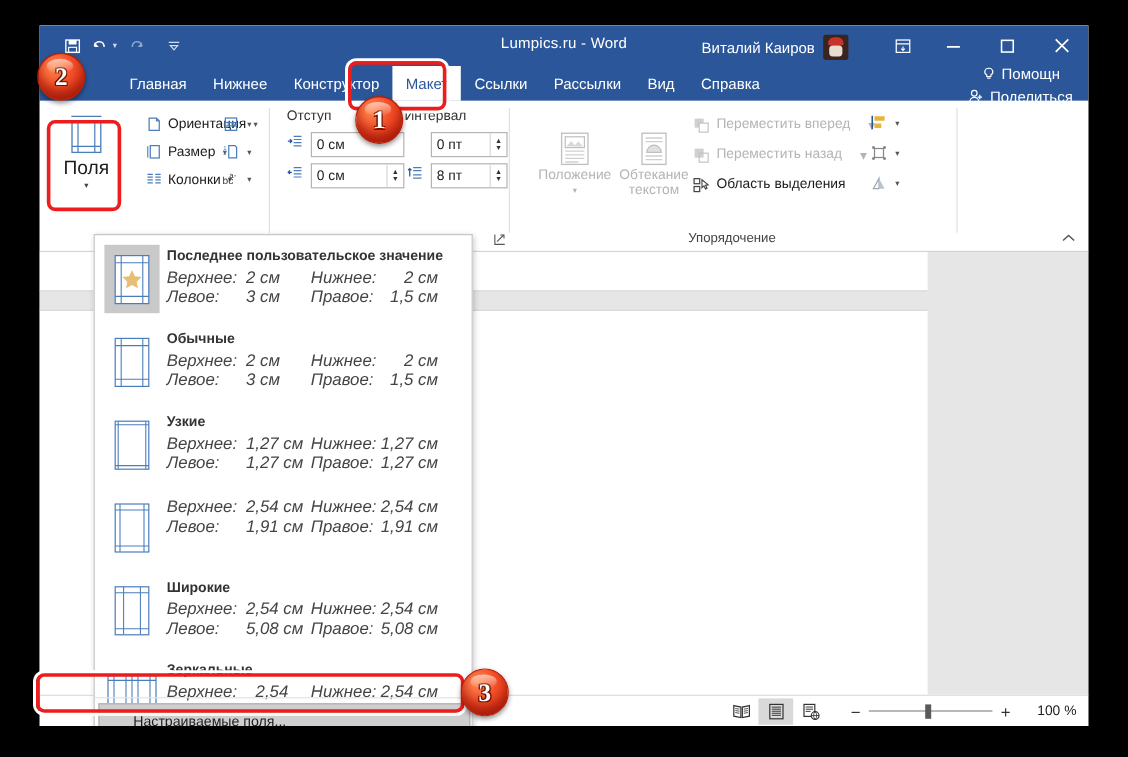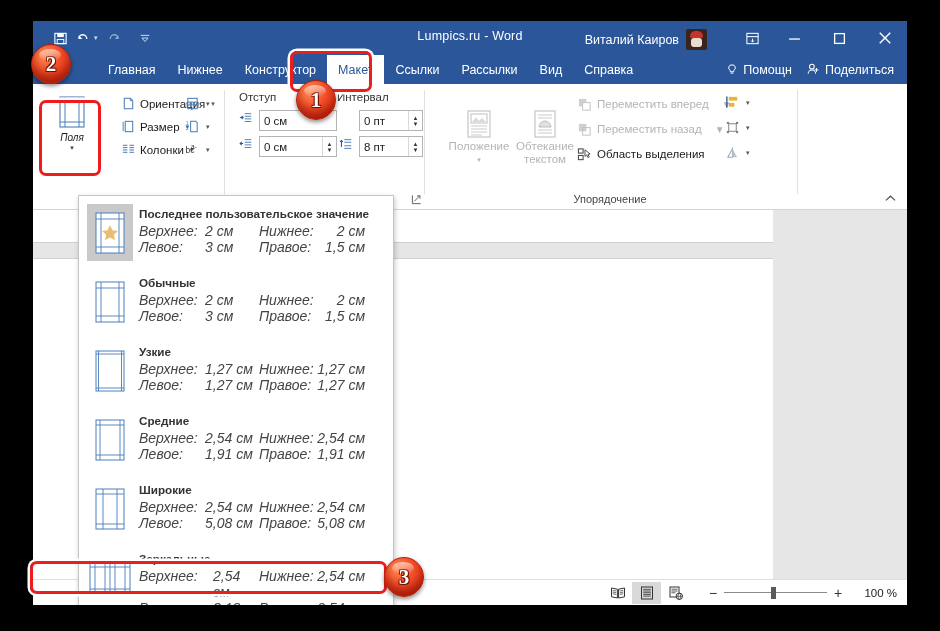--- a/index.html
+++ b/index.html
@@ -69,21 +69,21 @@
     display: flex; align-items: flex-end;
   }
   .tab {
     height: 29px; padding: 0 11px; display: flex; align-items: center;
     color: #fff; font-size: 12.5px; white-space: nowrap;
   }
   .tab.active { background: #fff; color: #2b579a; }
   .tabs-right {
     position: absolute; right: 8px; top: 34px; height: 29px;
     display: flex; align-items: center; gap: 4px;
-    color: #fff; font-size: 12.5px; white-space: nowrap;
+    color: #fff; font-size: 12.5px; white-space: nowrap; flex-direction: column;
   }
   .tr-item { display: flex; align-items: center; gap: 4px; padding: 0 5px; height: 29px; }
 
   
   .ribbon {
     position: absolute; left: 0; top: 63px; width: 874px; height: 126px;
     background: #fff; border-bottom: 1px solid #d4d4d4;
   }
   .rgroup { position: absolute; top: 0; height: 126px; }
   .rgroup-label {
@@ -91,21 +91,21 @@
     font-size: 11px; color: #444;
   }
   .vsep { position: absolute; top: 6px; width: 1px; height: 104px; background: #e0e0e0; }
 
   
   .bigbtn {
     position: absolute; left: 12px; top: 6px; width: 54px; height: 74px;
     display: flex; flex-direction: column; align-items: center; justify-content: flex-start;
     padding-top: 4px;
   }
-  .bigbtn-label { font-size: 10px; color: #1b1b1b; margin-top: 2px; font-style: italic; }
+  .bigbtn-label { font-size: 16px; color: #1b1b1b; margin-top: 2px; }
   .bigbtn-caret { font-size: 7px; color: #444; margin-top: 1px; }
 
   .smallbtn {
     position: absolute; display: flex; align-items: center; gap: 4px;
     font-size: 11.5px; color: #1b1b1b; white-space: nowrap; height: 21px;
   }
   .smallbtn .cap { font-size: 7px; color: #555; margin-left: 2px; }
 
   .fieldlabel { position: absolute; font-size: 11.5px; color: #333; }
   .spinbox {
@@ -779,21 +779,20 @@
         <div class="menu-thumb">
           <svg class="svgicon" width="34" height="44" viewBox="0 0 34 44">
             <rect x="3" y="2" width="28" height="40" fill="#fff" stroke="#4a7ebb" stroke-width="1"></rect>
             <line x1="7" y1="2" x2="7" y2="42" stroke="#4a7ebb" stroke-width=".9"></line>
             <line x1="27" y1="2" x2="27" y2="42" stroke="#4a7ebb" stroke-width=".9"></line>
             <line x1="3" y1="7" x2="31" y2="7" stroke="#4a7ebb" stroke-width=".9"></line>
             <line x1="3" y1="37" x2="31" y2="37" stroke="#4a7ebb" stroke-width=".9"></line>
           </svg>
         </div>
         <div class="menu-text">
-          <div class="mi-title">Средние</div>
           <div class="mi-rows">
             <div class="mi-row">
               <span class="mi-c1">Верхнее:</span>
               <span class="mi-c2">2,54 см</span>
               <span class="mi-c3">Нижнее:</span>
               <span class="mi-c4">2,54 см</span>
             </div>
             <div class="mi-row">
               <span class="mi-c1">Левое:</span>
               <span class="mi-c2">1,91 см</span>
@@ -858,20 +857,25 @@
             <div class="mi-row">
               <span class="mi-c1w">Внутреннее:</span>
               <span class="mi-c2w">3,18 см</span>
               <span class="mi-c3">Внешнее:</span>
               <span class="mi-c4">2,54 см</span>
             </div>
           </div>
         </div>
       </div>
 
+      <div class="menu-footer">
+        <div class="custom-item">
+          <span><u>Н</u><span>астраиваемые поля...</span></span>
+        </div>
+      </div>
     </div>
   </div>
 
   <div class="redbox" style="left:290px; top:51px; width:82px; height:41px;"></div>
   <div class="redbox" style="left:39px; top:100px; width:62px; height:76px;"></div>
   <div class="redbox" style="left:30px; top:561px; width:357px; height:33px;"></div>
 
   <div class="badge" style="left:296px; top:80px">
     <span>1</span>
   </div>

